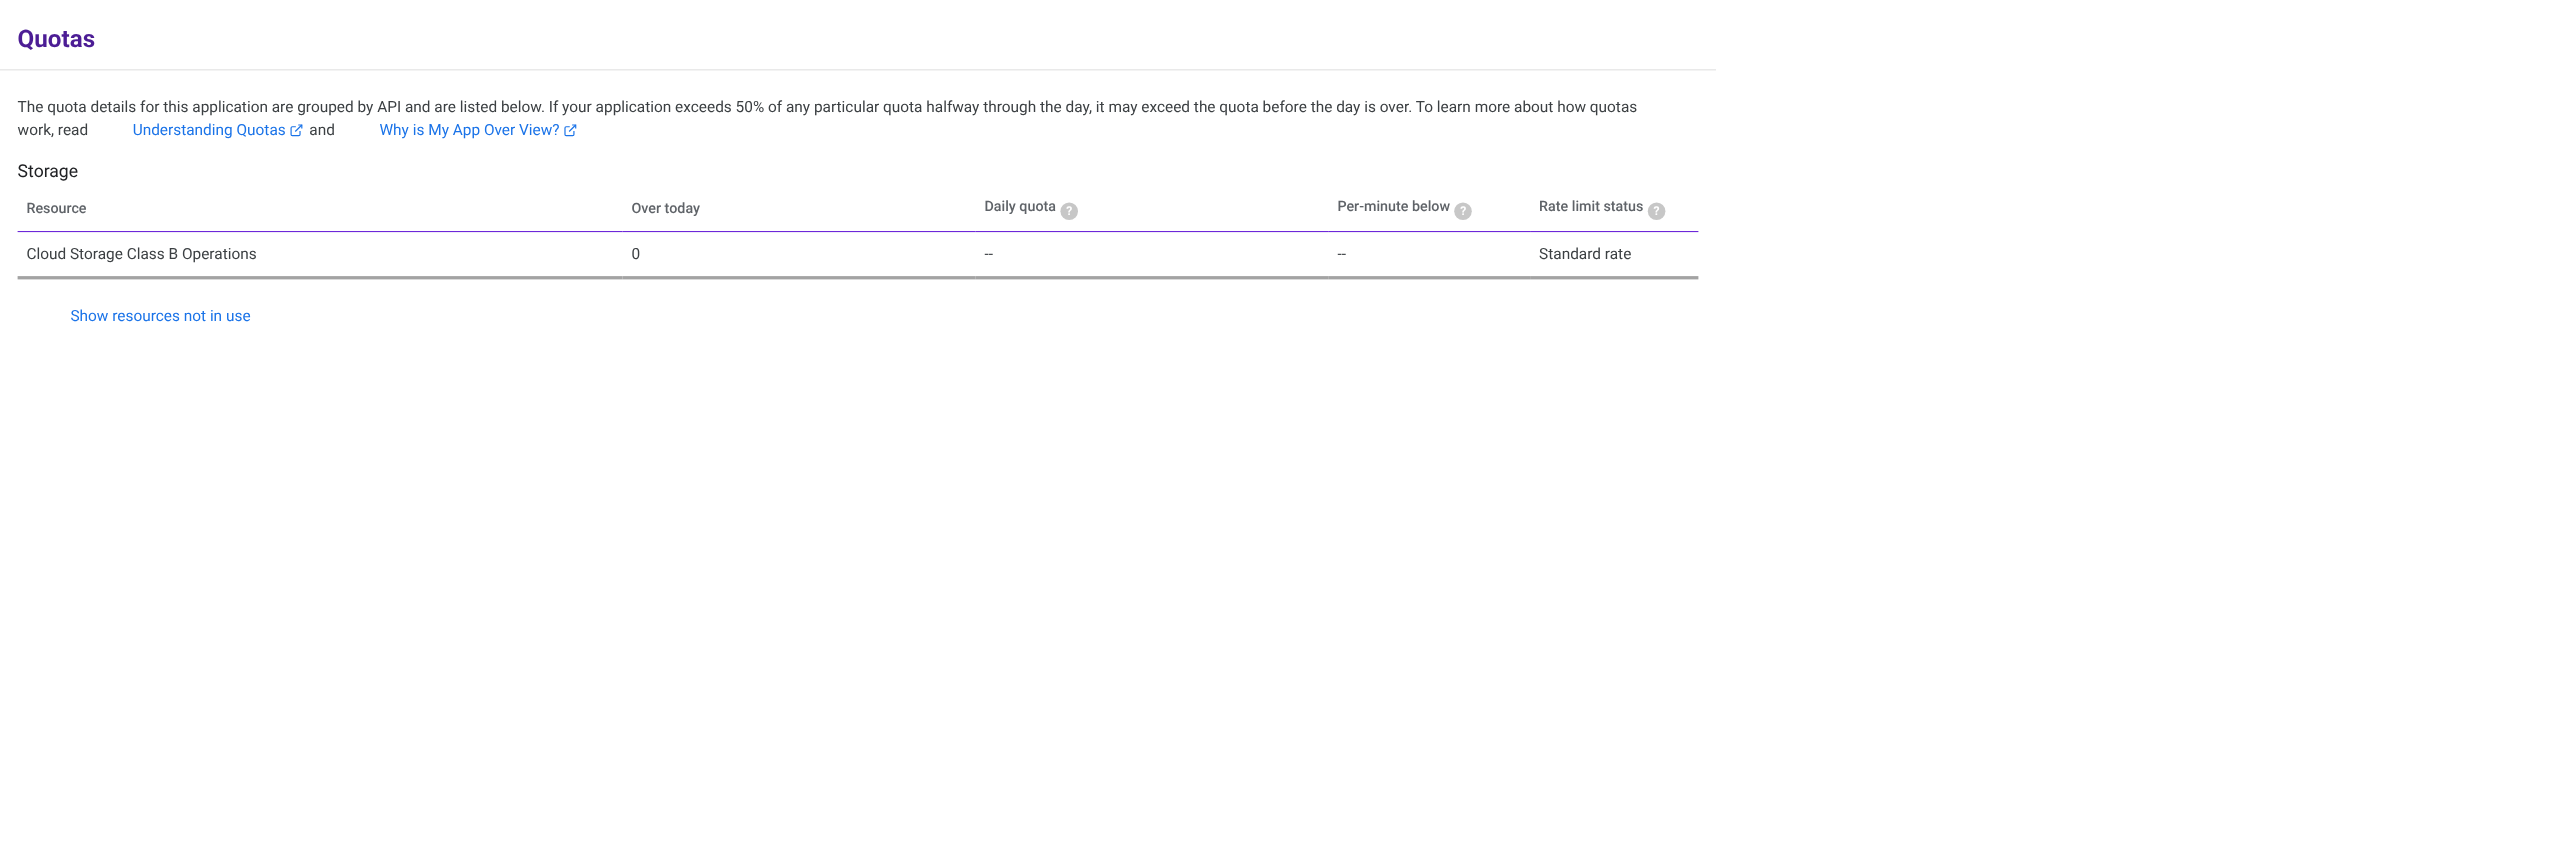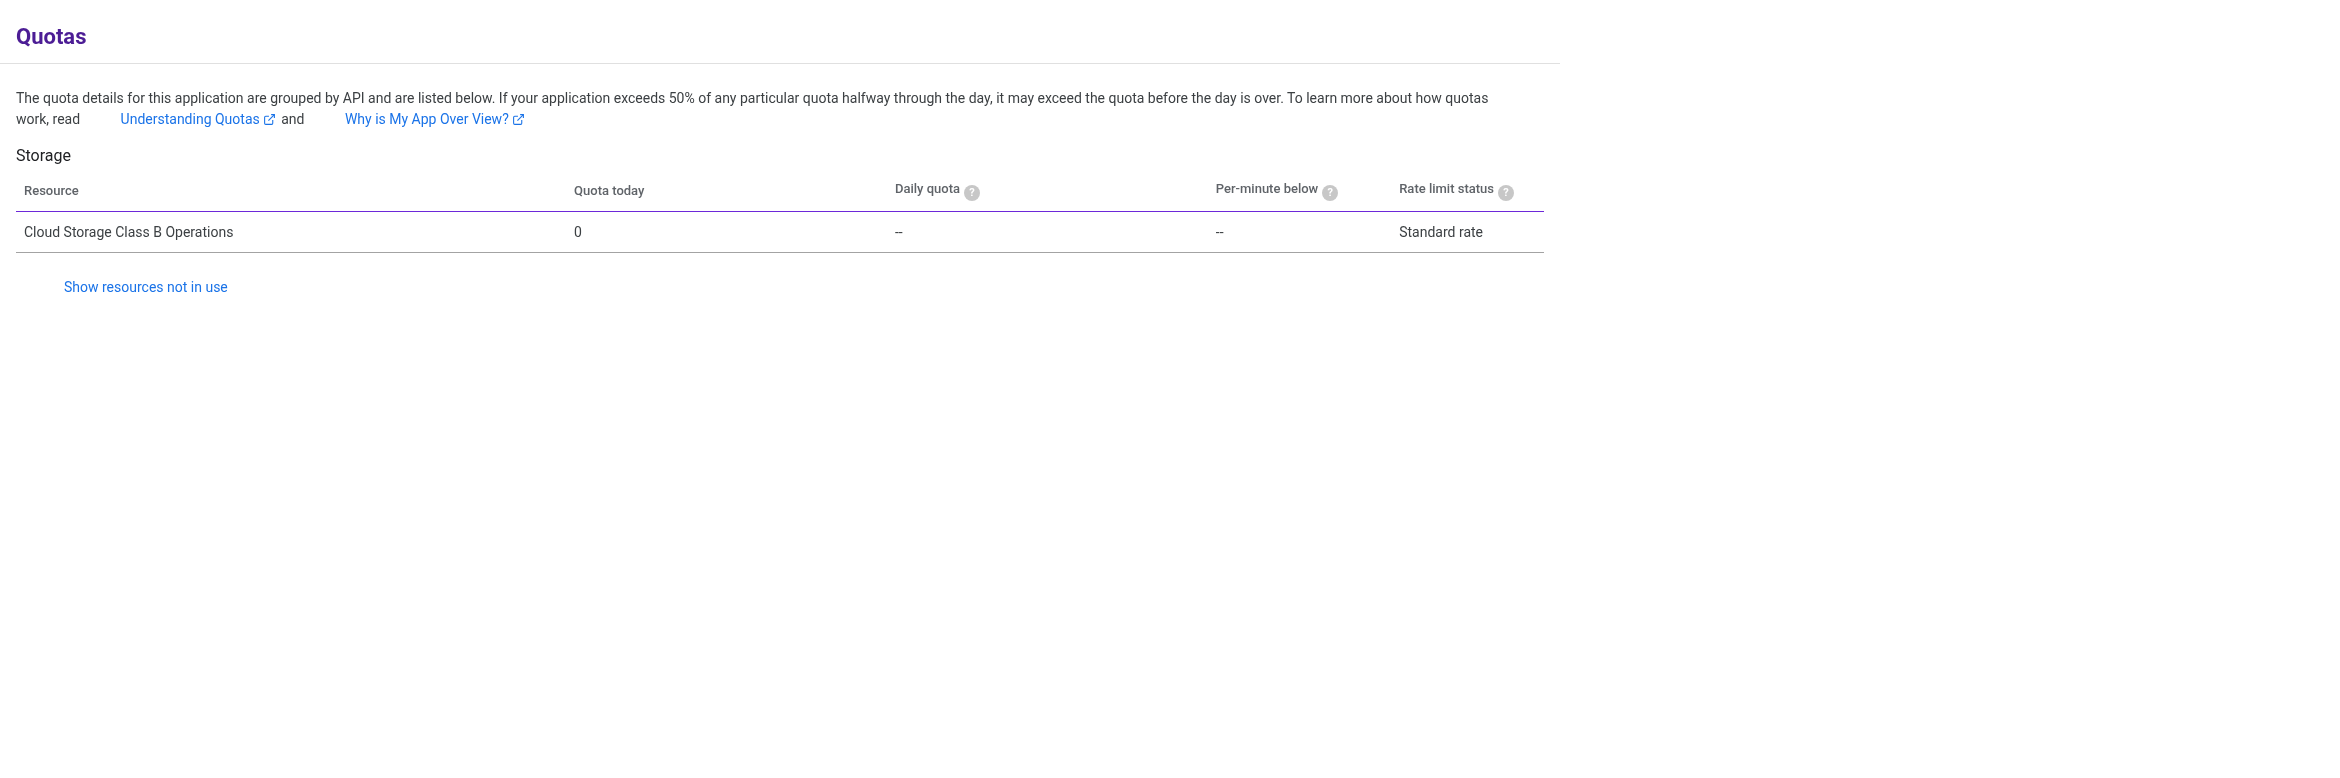--- a/index.html
+++ b/index.html
@@ -66,21 +66,21 @@
       font-weight: 500;
       color: #5f6368;
       padding: 10px 8px;
       border-bottom: 1px solid #6d28d9;
       vertical-align: middle;
     }
     table.quota-table tbody td {
       font-size: 14px;
       color: #3c4043;
       padding: 12px 8px;
-      border-bottom: 1px solid #a3a3a3;
+      border-bottom: 3px solid #a3a3a3;
     }
     .help-icon {
       display: inline-flex;
       align-items: center;
       justify-content: center;
       width: 16px;
       height: 16px;
       border-radius: 50%;
       background: #c7c7c7;
       color: #fff;
@@ -135,21 +135,21 @@
     <colgroup>
       <col class="col-resource">
       <col class="col-usage">
       <col class="col-daily">
       <col class="col-permin">
       <col class="col-rate">
     </colgroup>
     <thead>
       <tr>
         <th><span>Resource</span></th>
-        <th><span>Quota today</span></th>
+        <th><span>Over today</span></th>
         <th><span>Daily quota</span><span class="help-icon">?</span></th>
         <th><span>Per-minute below</span><span class="help-icon">?</span></th>
         <th><span>Rate limit status</span><span class="help-icon">?</span></th>
       </tr>
     </thead>
     <tbody>
       <tr>
         <td>Cloud Storage Class B Operations</td>
         <td>0</td>
         <td>--</td>

